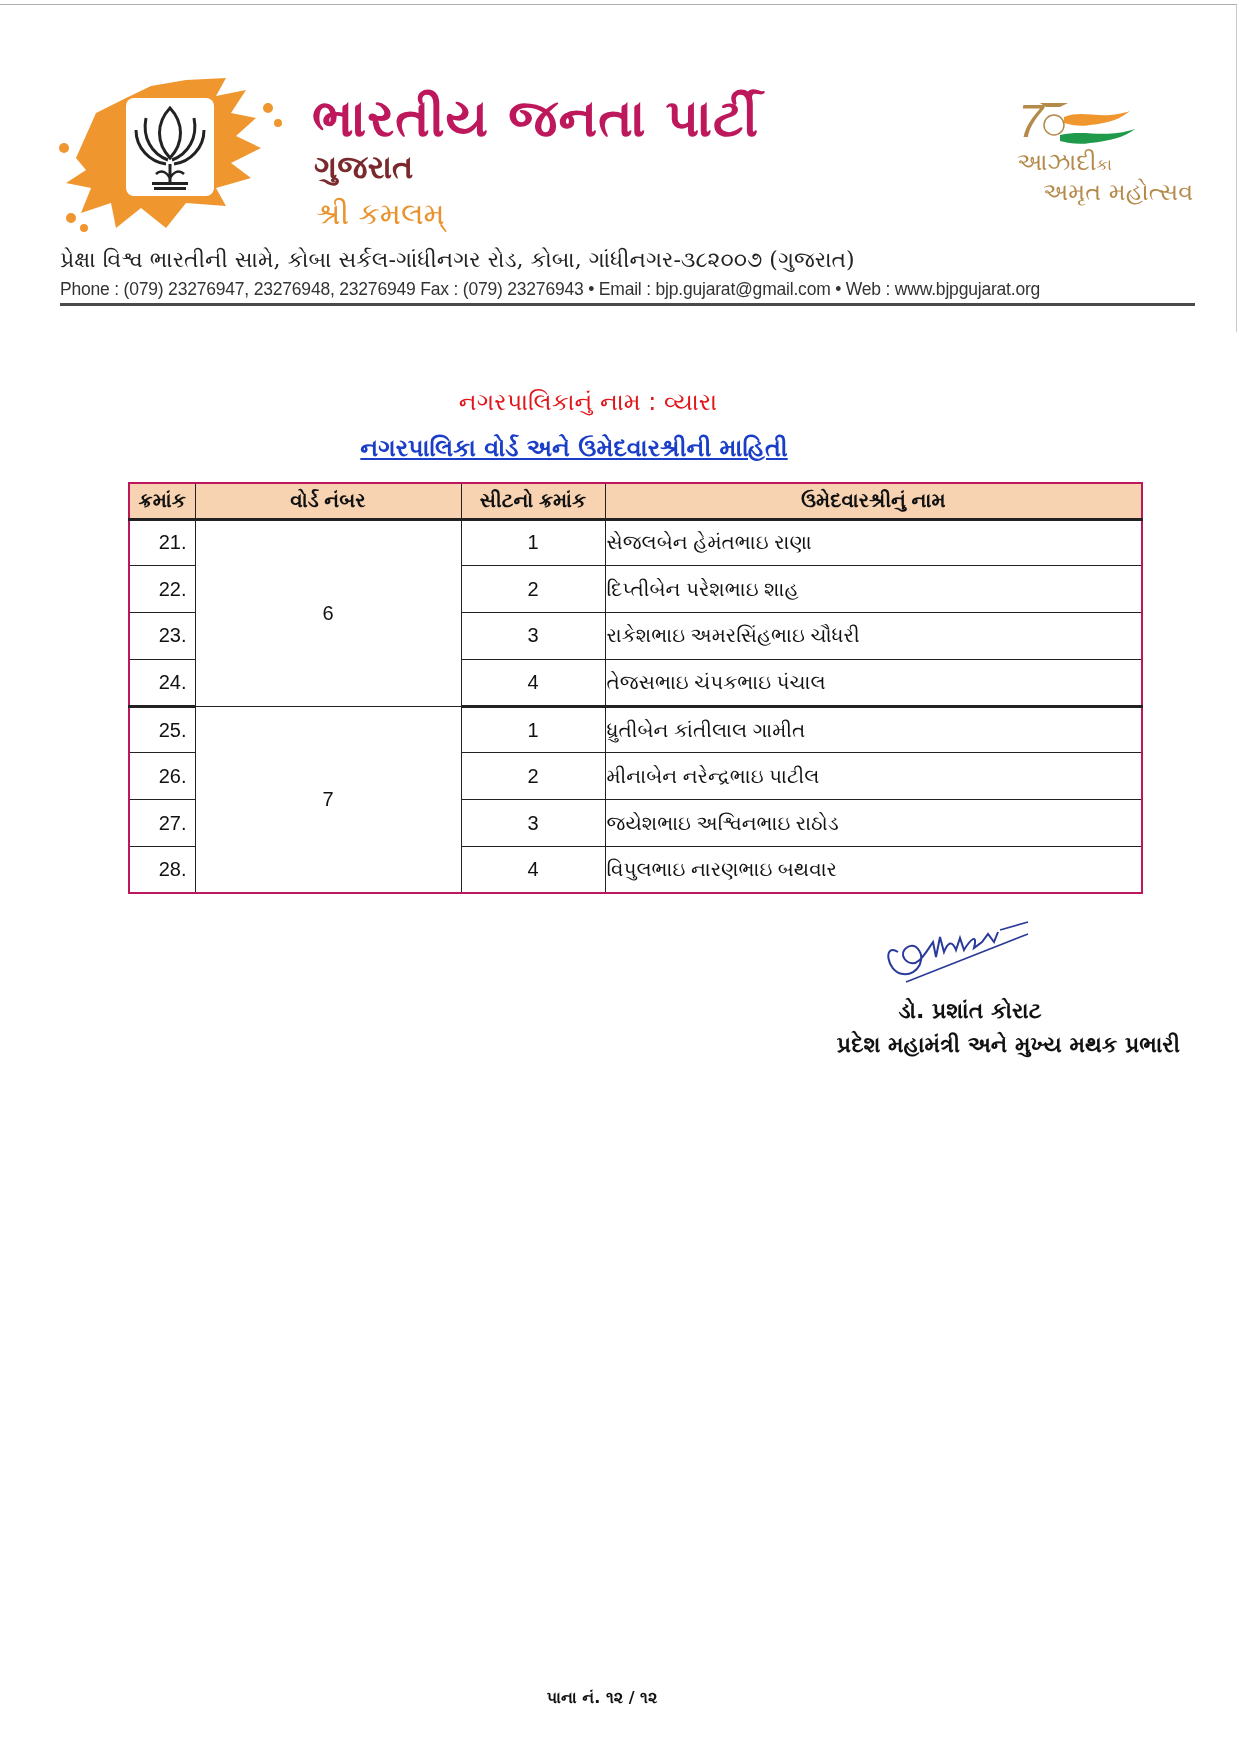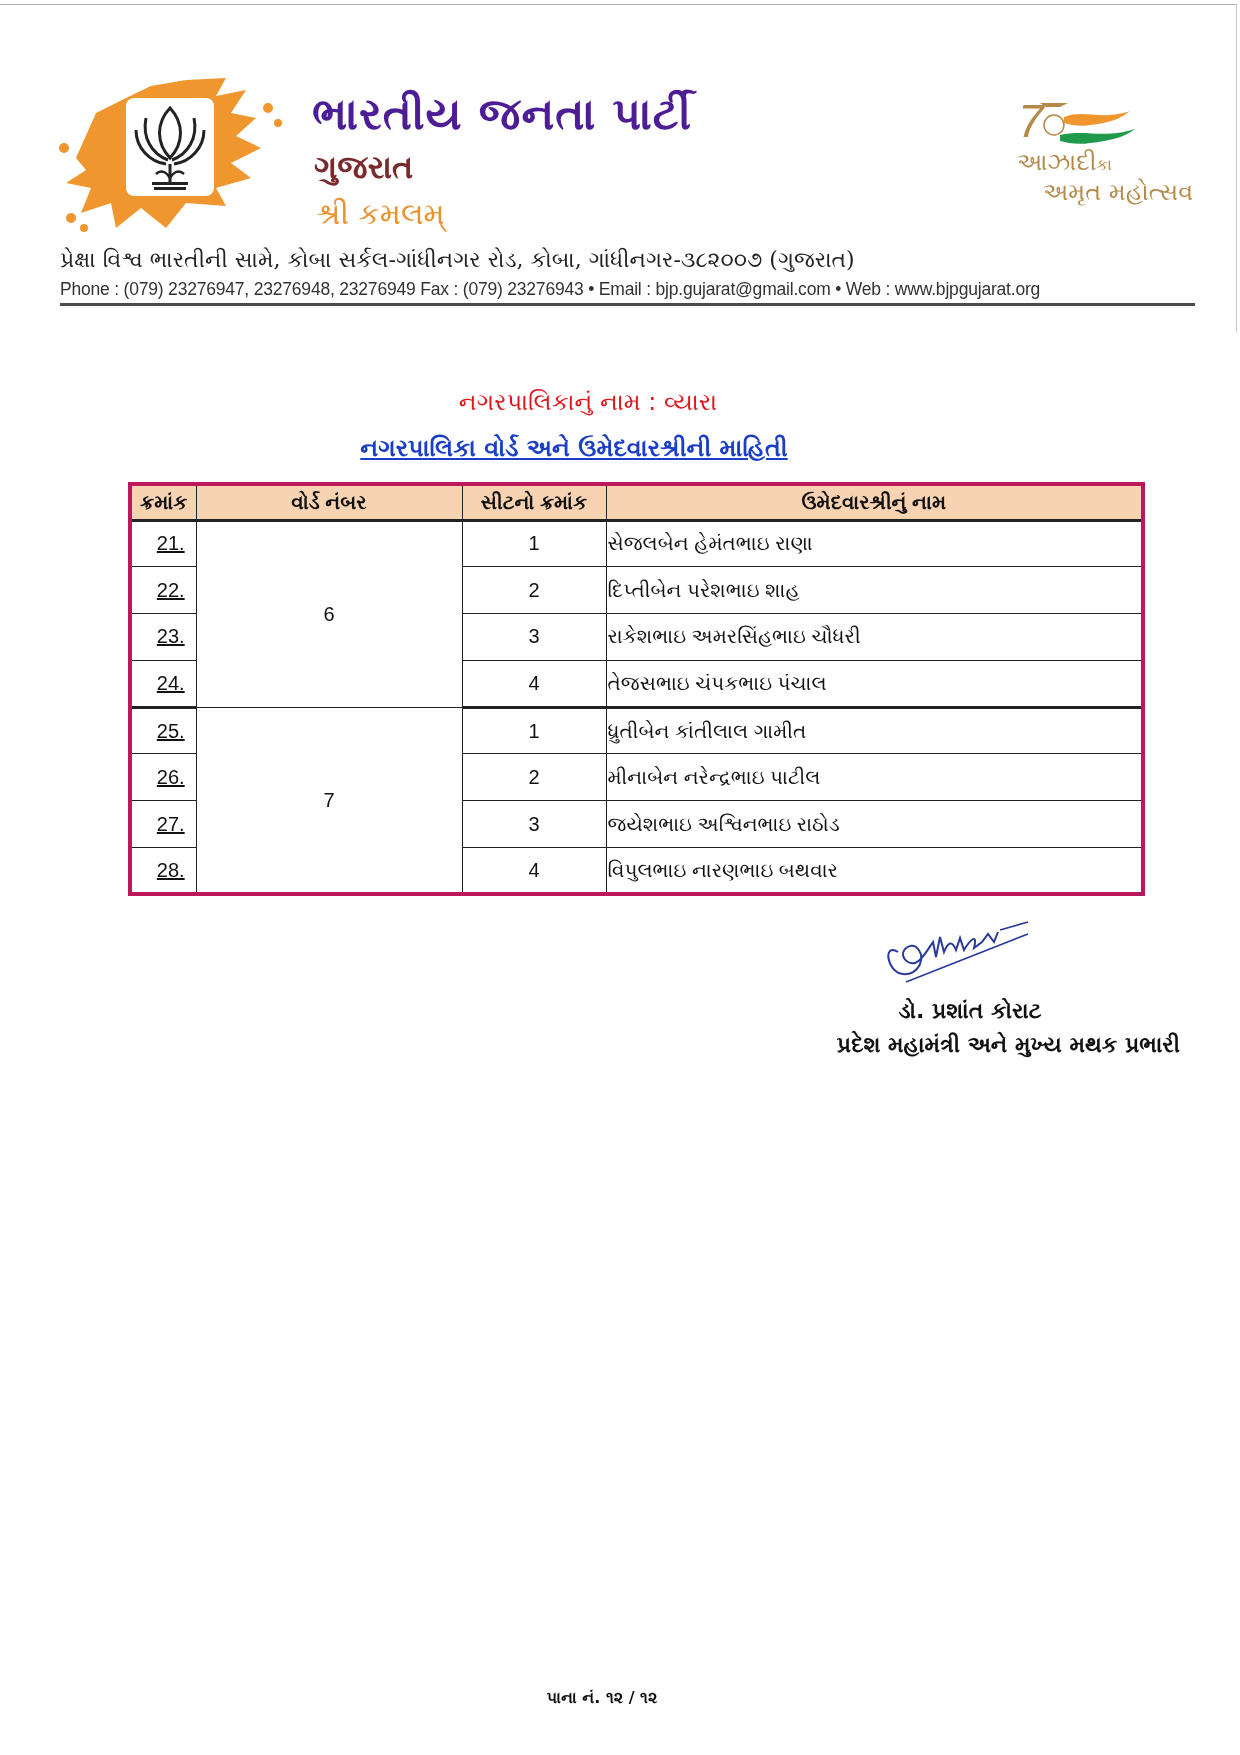--- a/index.html
+++ b/index.html
@@ -6,22 +6,22 @@
   html, body { width: 1240px; height: 1755px; background: #ffffff; overflow: hidden; }
   body { position: relative; font-family: "DejaVu Sans", sans-serif; color: #111; }
 
   .letterhead-frame {
     position: absolute; left: 0; top: 4px; width: 1237px; height: 328px;
     border-top: 1.5px solid #b0b0b0; border-right: 1.5px solid #c8c8c8;
   }
 
   .logo-splash { position: absolute; left: 56px; top: 78px; width: 230px; height: 160px; }
   .party-name {
-    position: absolute; left: 312px; top: 88px; font-size: 44px; font-weight: bold;
-    color: #4c1d95; letter-spacing: 1px; font-family: "DejaVu Sans", sans-serif;
+    position: absolute; left: 312px; top: 88px; font-size: 52px; font-weight: bold;
+    color: #be185d; letter-spacing: 1px; font-family: "DejaVu Sans", sans-serif;
   }
   .party-state {
     position: absolute; left: 314px; top: 148px; font-size: 32px; font-weight: bold; color: #7a2a2c;
   }
   .party-office {
     position: absolute; left: 316px; top: 196px; font-size: 30px; color: #e8932e;
   }
 
   .amrit-logo { position: absolute; left: 1010px; top: 95px; width: 200px; height: 110px; }
   .amrit-line1 { position: absolute; left: 1017px; top: 148px; font-size: 24px; color: #b48a4a; }
@@ -54,26 +54,26 @@
     border-collapse: collapse; font-family: "Liberation Sans", sans-serif; font-size: 20px;
     table-layout: fixed;
   }
   table.candidates th, table.candidates td {
     border: 1.5px solid #222; height: 46.8px; padding: 0 8px;
   }
   table.candidates thead th {
     background: #f8d3b2; font-weight: bold; font-size: 20px; height: 36px;
     border-bottom: 3px solid #222;
   }
-  table.candidates td.idx { text-align: center; padding-left: 22px; text-decoration: underline; }
+  table.candidates td.idx { text-align: right; padding-left: 22px; }
   table.candidates td.ward { text-align: center; }
   table.candidates td.seat { text-align: center; }
   table.candidates td.name { text-align: left; padding-left: 1px; }
   table.candidates tr.group-end td { border-bottom: 3px solid #222; }
-  table.candidates { border: 4px solid #be185d; }
+  table.candidates { border: 2px solid #be185d; }
 
   .signature { position: absolute; left: 878px; top: 912px; width: 160px; height: 80px; }
   .signatory-name {
     position: absolute; left: 860px; width: 220px; top: 998px; text-align: center;
     font-size: 22px; font-weight: bold; color: #111;
   }
   .signatory-title {
     position: absolute; left: 780px; width: 400px; top: 1032px; text-align: right;
     font-size: 22px; font-weight: bold; color: #111;
   }

